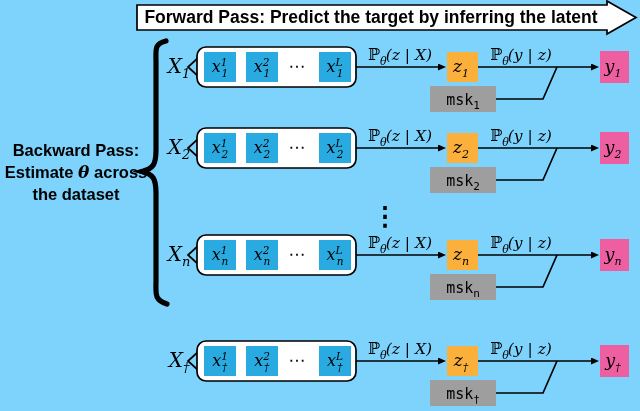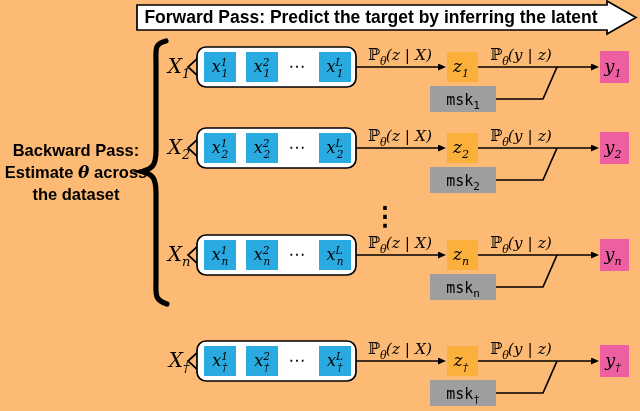--- a/index.html
+++ b/index.html
@@ -1,16 +1,16 @@
 <!DOCTYPE html>
 <html><head>
 <meta charset="utf-8">
 <style>
   html,body { margin:0; padding:0; background:#ffffff; }
-  .stage { width:640px; height:411px; position:relative; background:#fdba74; }
+  .stage { width:640px; height:411px; position:relative; background:#7dd3fc; }
   svg { display:block; }
   .sans-bold { font-family:"Liberation Sans", sans-serif; font-weight:bold; fill:#000; }
   .math  { font-family:"DejaVu Serif", serif; font-style:italic; fill:#000; }
   .bb    { font-style:normal; }
   .mono  { font-family:"DejaVu Sans Mono", monospace; fill:#000; }
   .serif { font-family:"DejaVu Serif", serif; fill:#000; }
   .ln    { stroke:#000; stroke-width:1.7; fill:none; }
   .box-outline { fill:#ffffff; stroke:#000; stroke-width:1.7; }
   .tok   { fill:#29ABE2; }
   .lat   { fill:#FBB03B; }

